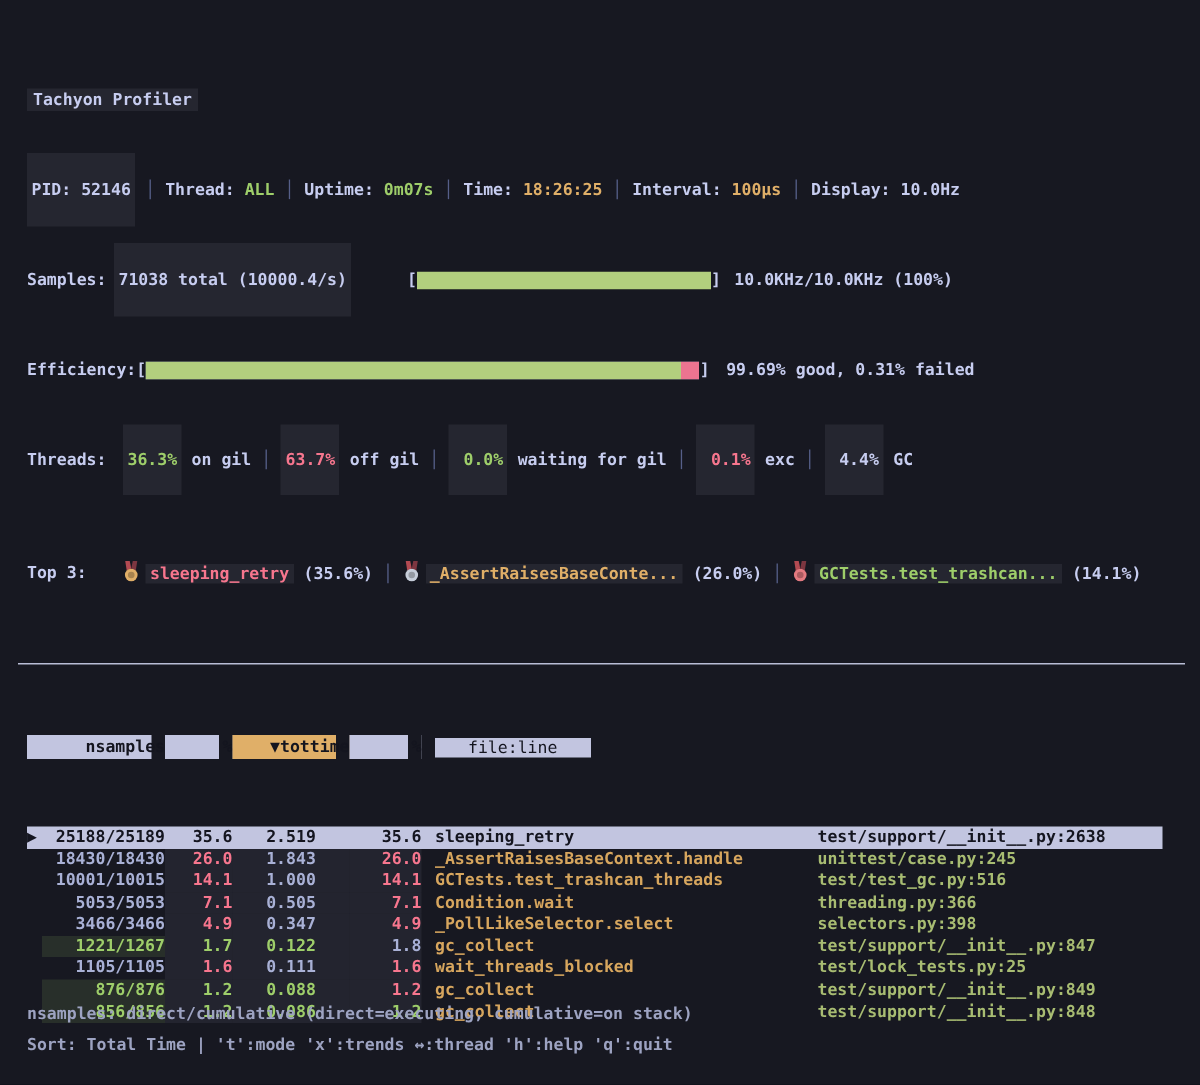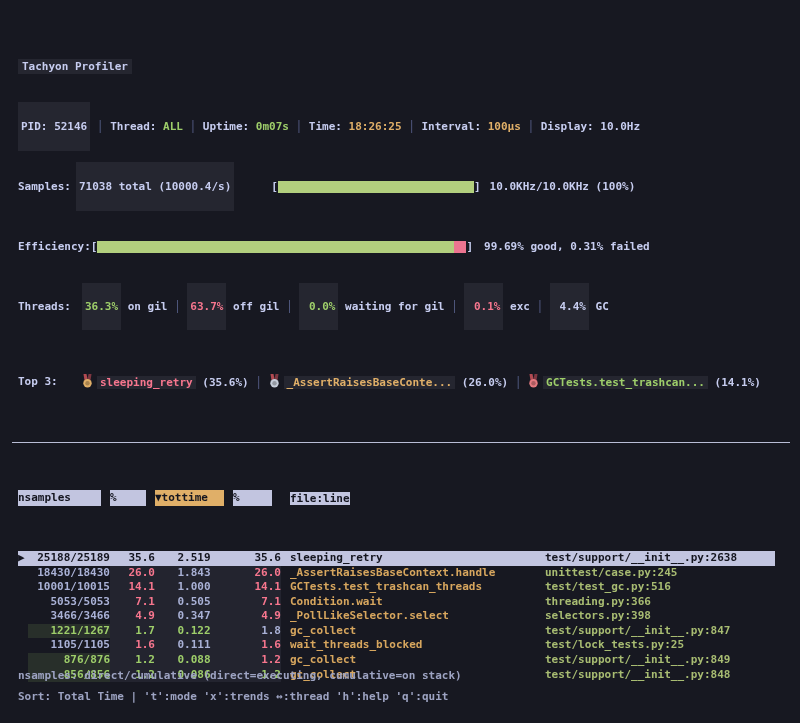--- a/index.html
+++ b/index.html
@@ -22,24 +22,24 @@
   .brk{color:#c7cdf0;}
   .bar{display:inline-block;height:12px;background:#4c5068;vertical-align:middle;overflow:hidden;}
   .bar .fill{display:block;height:100%;background:#b2cf7e;float:left;}
   .bar .fail{display:block;height:100%;background:#ec7490;float:left;}
   
   .rule{border-top:1px solid #b9bdd6;margin:8px 10px 0 -6px;height:0;}
   
   .thead{display:flex;height:16px;margin:2px 25px 0 0;color:#14151f;align-items:center;}
   .thead .hc{background:#c2c5e0;box-shadow:inset -9px 0 0 #171821;box-sizing:border-box;height:16px;line-height:16px;}
   .thead .hc.sort{background:#e0af68;}
-  .thead .hc.num{}
+  .thead .hc.num{text-align:right;}
   .thead .hc.txt{padding-left:2px;}
   .thead .hfile{background:transparent;box-shadow:none;flex:1;margin-left:9px;}
-  .thead .hfile b{background:#c2c5e0;padding:0 0;font-weight:bold;}
+  .thead .hfile b{background:#c2c5e0;padding:0 22px;font-weight:normal;}
   .trow{display:flex;height:14.58px;line-height:14.58px;margin-right:25px;}
   .trow .arrow{width:10px;}
   .trow .ns{width:82px;text-align:right;}
   .trow .p1{width:45px;text-align:right;}
   .trow .tt{width:78px;text-align:center;}
   .trow .p2{width:48px;text-align:right;}
   .trow .fn{width:246px;margin-left:9px;overflow:hidden;color:#d7a65e;}
   .trow .fl{flex:1;margin-left:9px;overflow:hidden;color:#a8bc72;}
   .trow.sel{background:#c2c5e0;}
   .trow.sel span{color:#14151f !important;}

